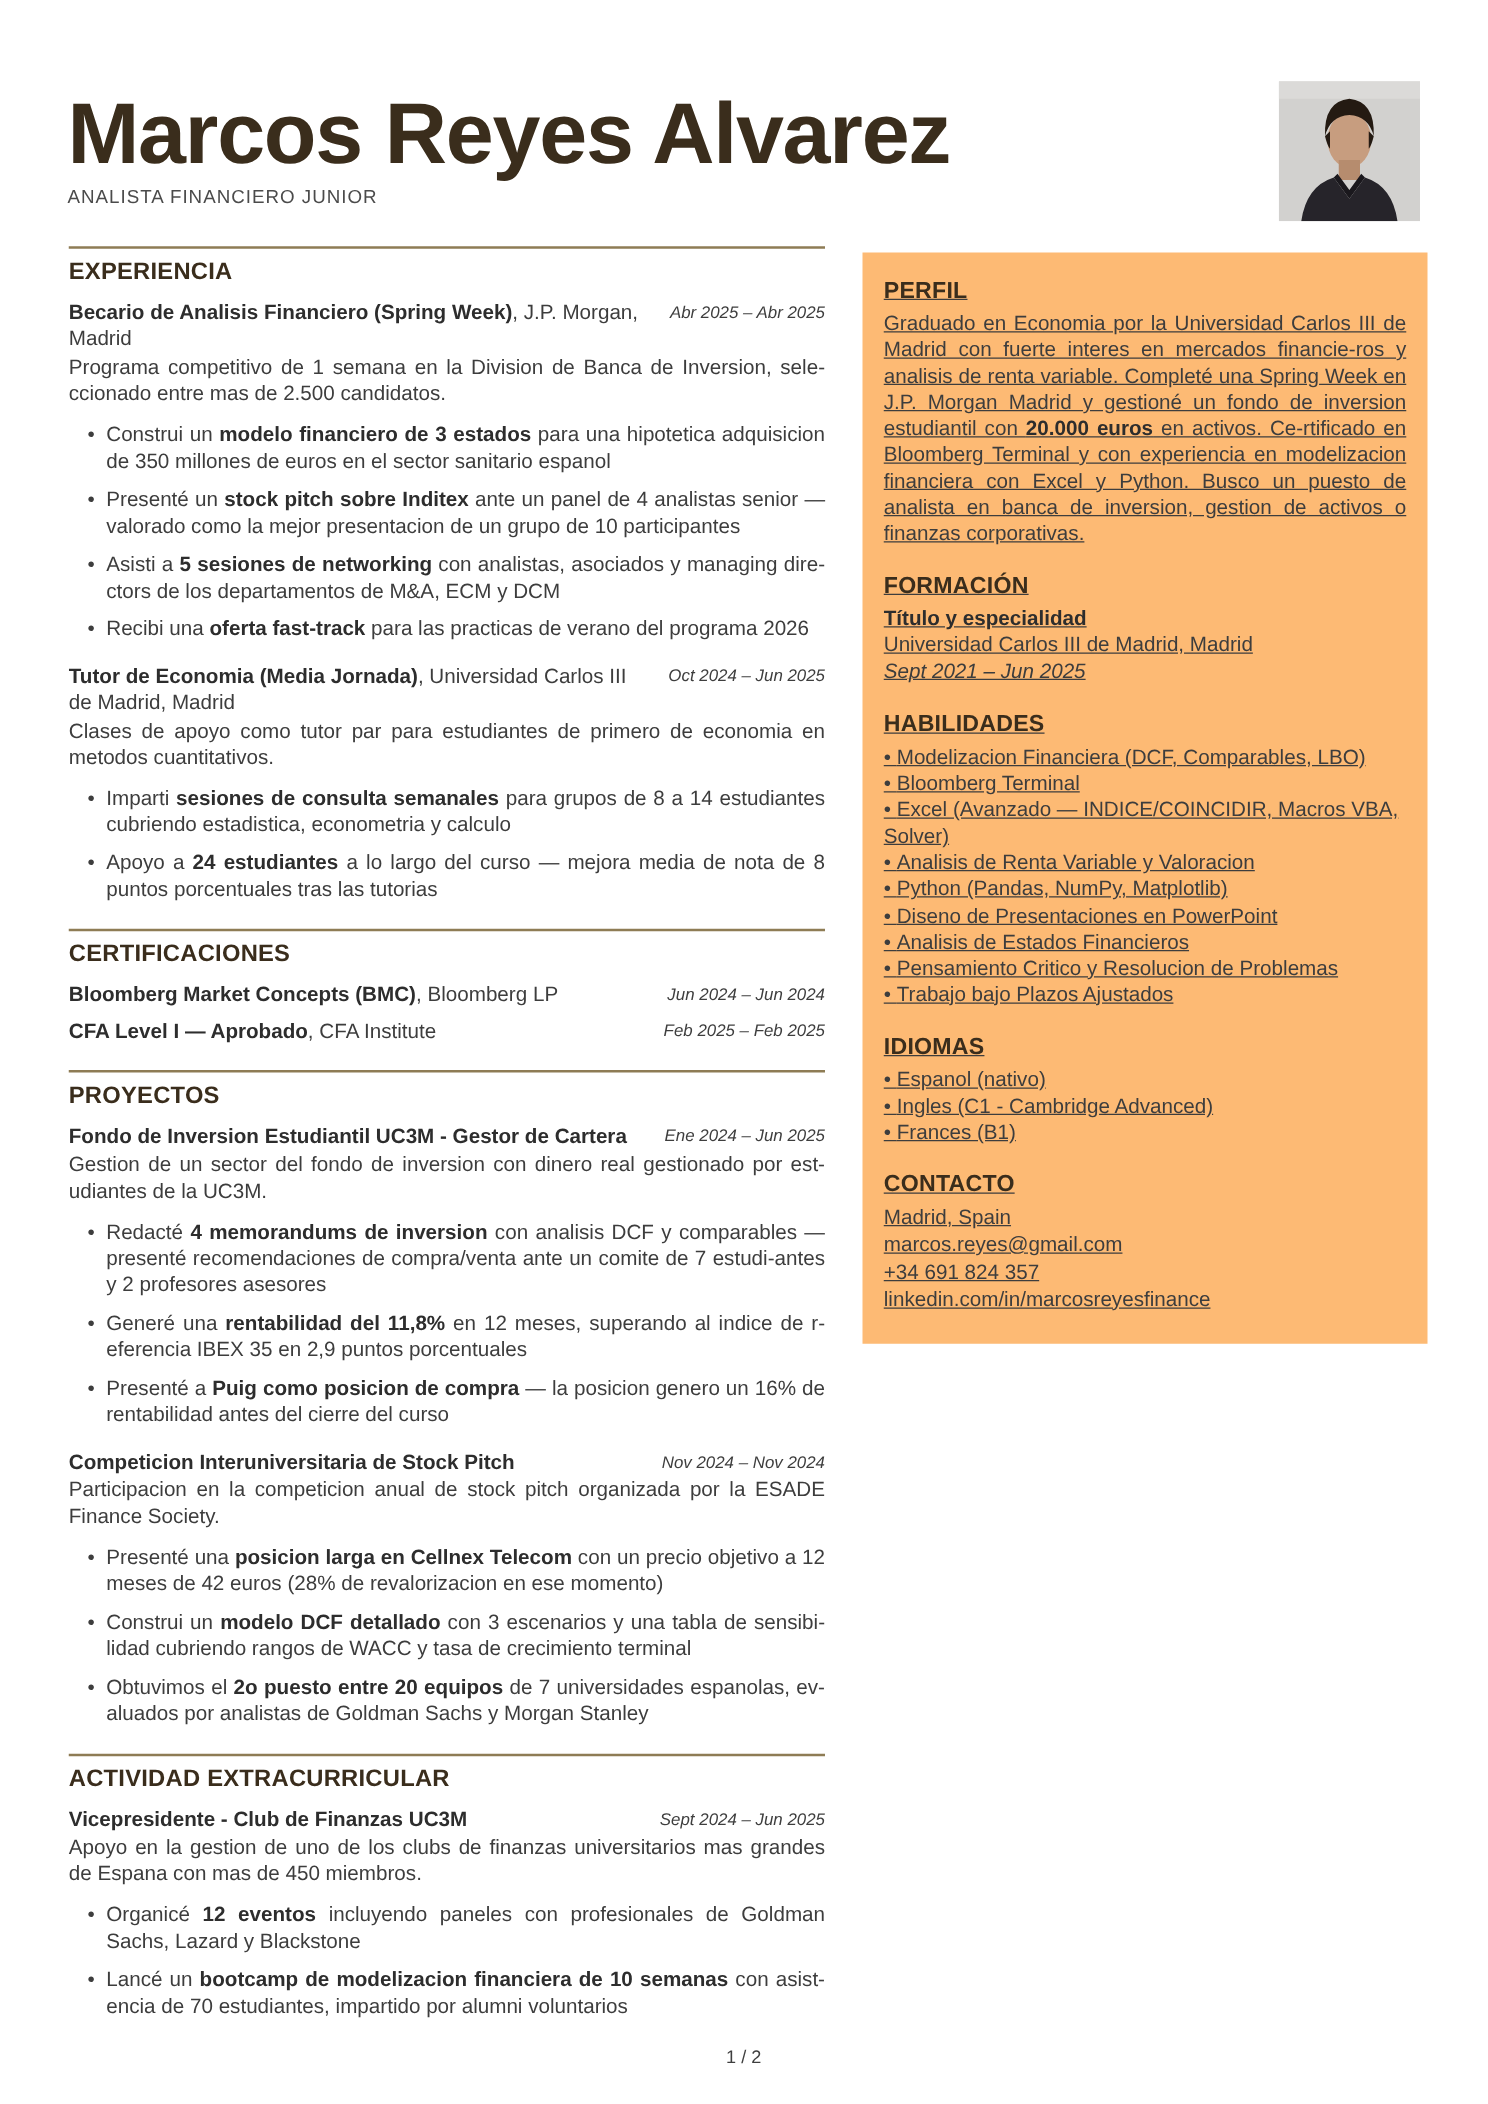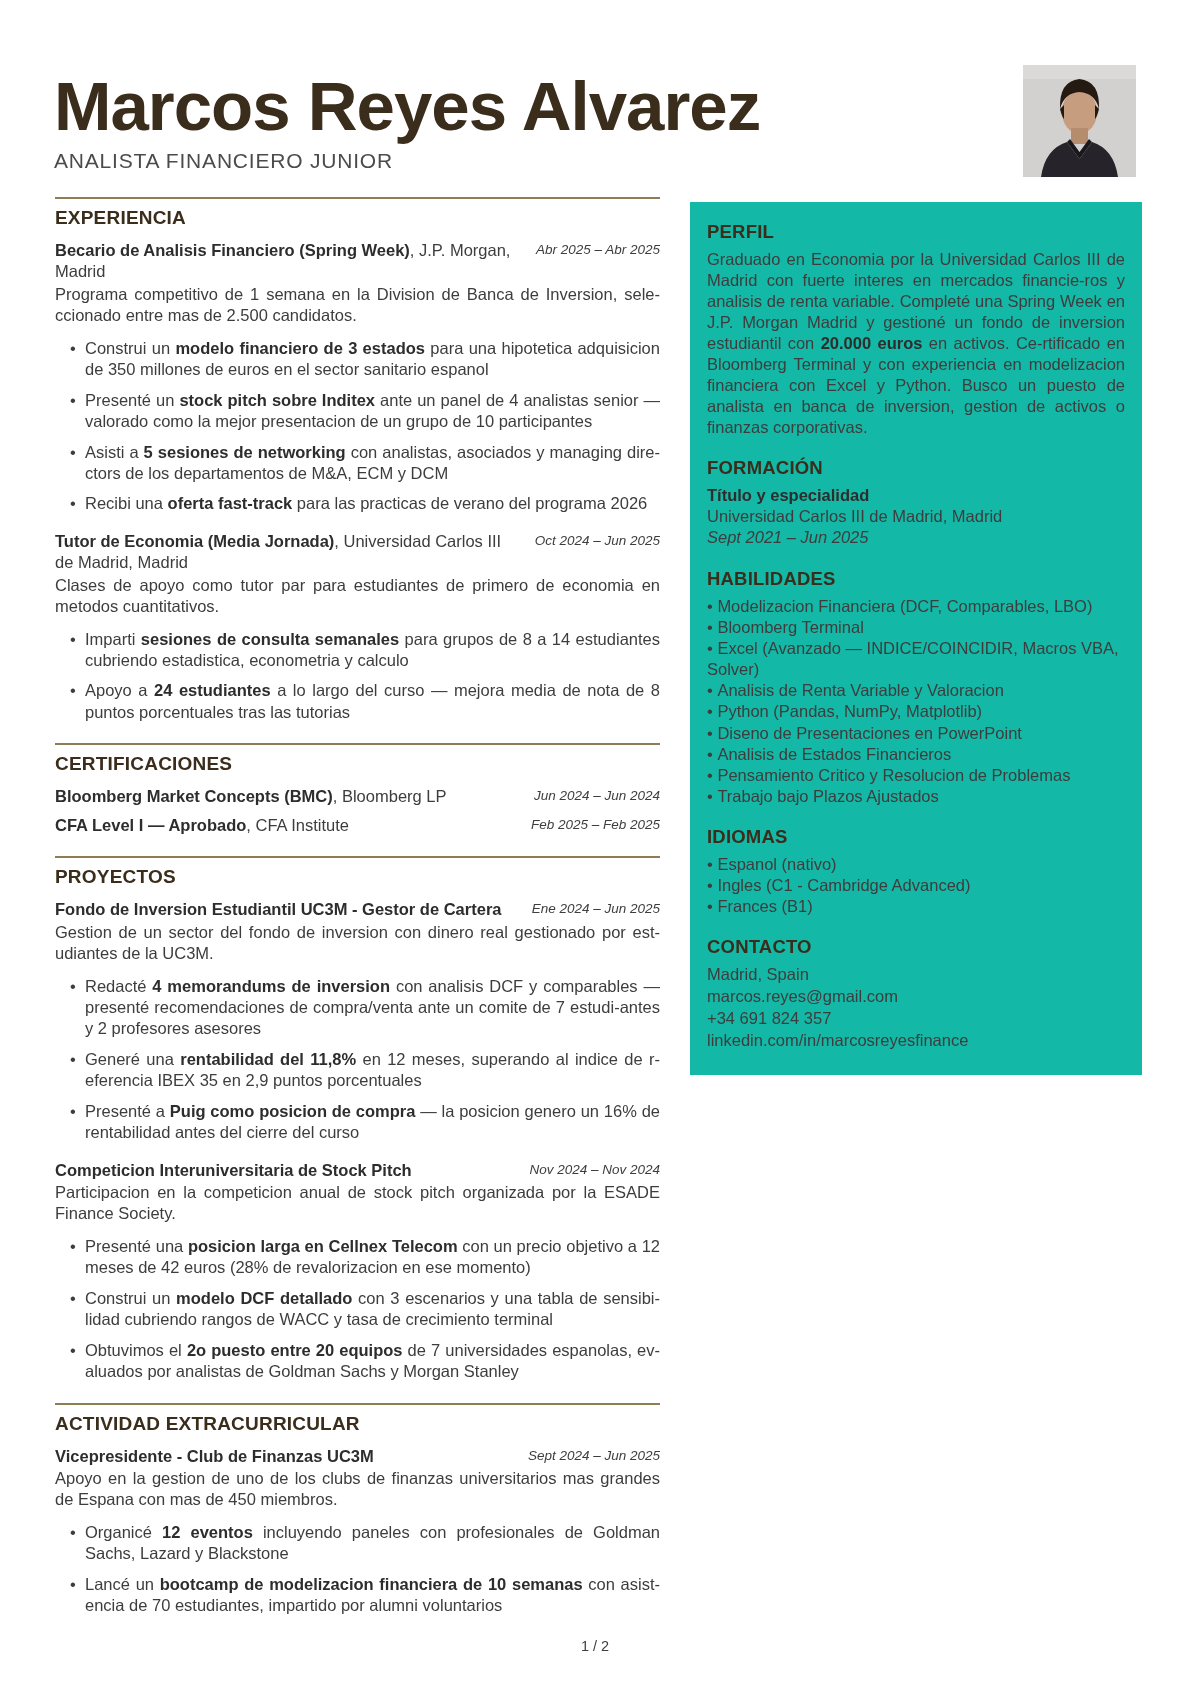--- a/index.html
+++ b/index.html
@@ -3,40 +3,40 @@
 <meta charset="utf-8">
 <style>
   html,body{margin:0;padding:0;}
   body{
     width:1190px;height:1683px;position:relative;background:#ffffff;
     font-family:"Liberation Sans", sans-serif;color:#3d3d3d;overflow:hidden;
   }
   
   .header{position:absolute;left:54px;top:72px;width:900px;}
   .name{margin:0;font-size:69px;font-weight:800;color:#3a2d1c;letter-spacing:-1px;line-height:1.02;}
-  .subtitle{margin-top:7px;font-size:21px;letter-spacing:.8px;color:#4b4b4b;}
+  .subtitle{margin-top:7px;font-size:15px;letter-spacing:.8px;color:#4b4b4b;}
   .photo{position:absolute;left:1023px;top:65px;width:113px;height:112px;display:block;}
   
   .left-col{position:absolute;left:55px;top:197px;width:605px;}
   .sec{border-top:2px solid #8e7c55;padding-top:8px;margin-bottom:20px;}
   .sec-heading{margin:0 0 11px 0;font-size:19px;font-weight:800;color:#3a2d1c;letter-spacing:.2px;}
   .entry{margin-bottom:16px;}
   .entry.compact{margin-bottom:7px;}
   .entry-head{display:flex;align-items:flex-start;}
   .entry-title{flex:1;font-size:16.5px;line-height:1.3;color:#3d3d3d;}
   .entry-title b{color:#2d2d2d;}
   .entry-date{margin-left:14px;white-space:nowrap;font-size:13.5px;font-style:italic;color:#3e3e3e;padding-top:2px;}
   .entry-summary{margin:1px 0 0 0;font-size:16.5px;line-height:1.3;text-align:justify;}
   ul.bullets{list-style:none;margin:11px 0 0 0;padding:0 0 0 30px;}
   ul.bullets li{position:relative;margin-bottom:9px;font-size:16.5px;line-height:1.3;text-align:justify;}
   ul.bullets li::before{content:"\2022";position:absolute;left:-15px;color:#3d3d3d;}
   ul.bullets b, .rich b{color:#2d2d2d;}
   
   .sidebar{position:absolute;left:690px;top:202px;width:452px;box-sizing:border-box;
-    background:#14b8a6;padding:19px 17px 24px 17px;}
+    background:#fdba74;padding:19px 17px 24px 17px;text-decoration:underline;}
   .side-sec{margin-bottom:19px;}
   .side-sec:last-child{margin-bottom:0;}
   .side-heading{margin:0 0 6px 0;font-size:18.5px;font-weight:800;color:#3a2d1c;letter-spacing:.2px;}
   .side-text{margin:0;font-size:16.5px;line-height:1.27;text-align:justify;color:#3d3d3d;}
   .side-line{font-size:16.5px;line-height:1.3;color:#3d3d3d;}
   .side-line.bold{font-weight:700;color:#2d2d2d;}
   .side-line.italic{font-style:italic;}
   ul.side-list{list-style:none;margin:0;padding:0;}
   ul.side-list li{font-size:16.5px;line-height:1.28;color:#3d3d3d;}
   ul.side-list li::before{content:"\2022\00a0";}

